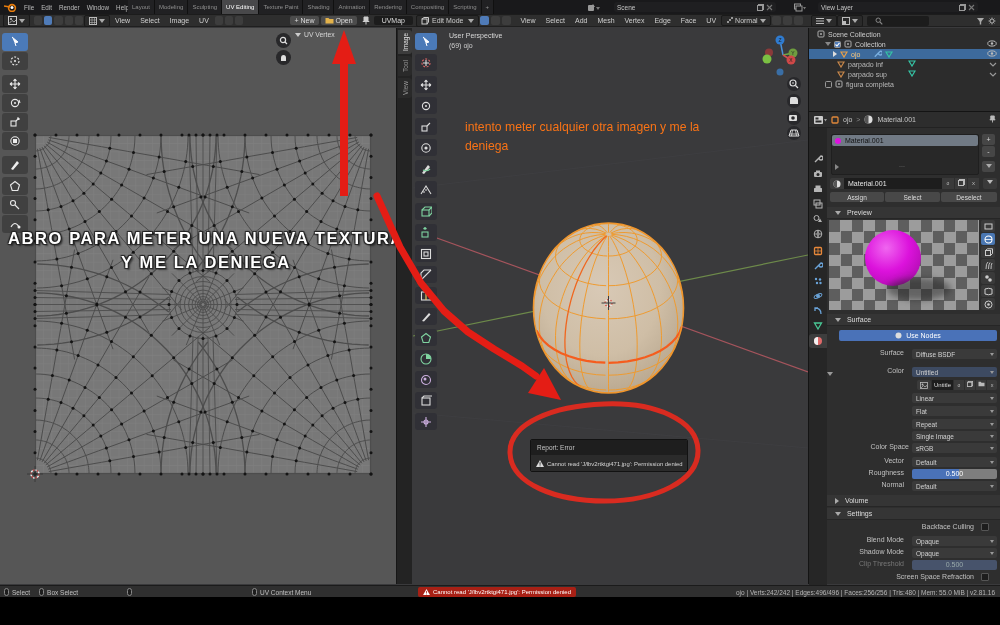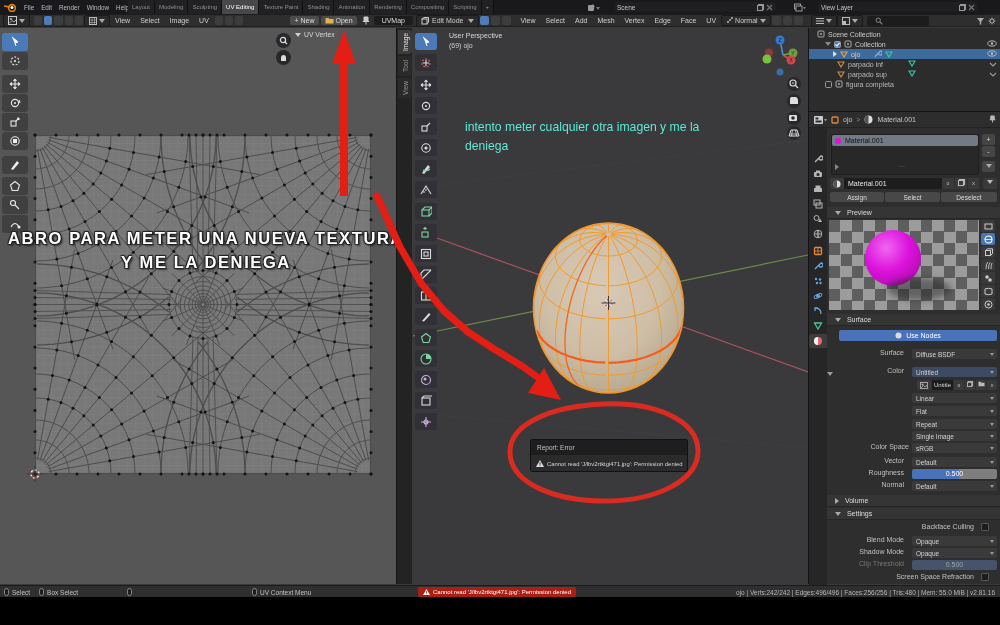--- a/index.html
+++ b/index.html
@@ -33,21 +33,21 @@
 #uvtabs{position:absolute;right:0;top:0;width:15px;height:556px;background:#232323;}
 #uvtabs .vt{position:absolute;left:1px;width:14px;background:#2a2a2a;border-radius:3px 0 0 3px;color:#9a9a9a;font-size:6.5px;display:flex;align-items:center;justify-content:center;writing-mode:vertical-rl;transform:rotate(180deg);}
 #uvtabs .vt.act{background:#3c3c3c;color:#e5e5e5;}
 #uvborder{position:absolute;right:15px;top:0;width:1px;height:556px;background:#161616;}
 .fbtn{position:absolute;width:15px;height:15px;border-radius:50%;background:#28282a;display:flex;align-items:center;justify-content:center;}
 #bigtext{position:absolute;left:0;top:198px;width:412px;text-align:center;color:#fff;font-weight:800;font-size:16.5px;line-height:24px;letter-spacing:1.6px;text-shadow:1px 1px 1px #222,-1px -1px 1px #222,1px -1px 1px #222,-1px 1px 1px #222, 2px 2px 2px rgba(0,0,0,.55);white-space:nowrap;}
 
 #vp{position:absolute;left:413px;top:28px;width:395px;height:556px;background:#3a3a3c;overflow:hidden;}
 #vp .txt1{position:absolute;left:36px;top:4px;color:#d8d8d8;font-size:7px;}
 #vp .txt2{position:absolute;left:36px;top:14px;color:#cfcfcf;font-size:7px;}
-#redtext{position:absolute;left:52px;top:90px;color:#5eead4;font-size:12.2px;font-weight:500;line-height:19px;}
+#redtext{position:absolute;left:52px;top:90px;color:#f97316;font-size:12.2px;font-weight:500;line-height:19px;}
 #vptools{position:absolute;left:2px;top:4px;}
 #vptools .tb{position:absolute;left:0;width:22px;height:17px;background:#303036;border-radius:3px;display:flex;align-items:center;justify-content:center;}
 #vptools .tb.act{background:#4b7ab8;}
 
 #errbox{position:absolute;left:117px;top:411px;width:158px;height:33px;border:1px solid #121212;border-radius:2px;overflow:hidden;font-size:6.5px;z-index:5;}
 #errbox .r1{height:15px;background:#1e1e1e;color:#c3c3c3;display:flex;align-items:center;padding-left:6px;}
 #errbox .r2{height:17px;background:#2b2b2b;color:#d5d5d5;display:flex;align-items:center;padding-left:5px;gap:3px;font-size:5.9px;white-space:nowrap;}
 
 #outl{position:absolute;left:808px;top:28px;width:192px;height:83px;background:#2c2c2c;border-left:1px solid #141414;font-size:7px;color:#b9b9b9;}
 #outl .row{position:absolute;left:0;width:192px;height:10px;display:flex;align-items:center;gap:3px;}

